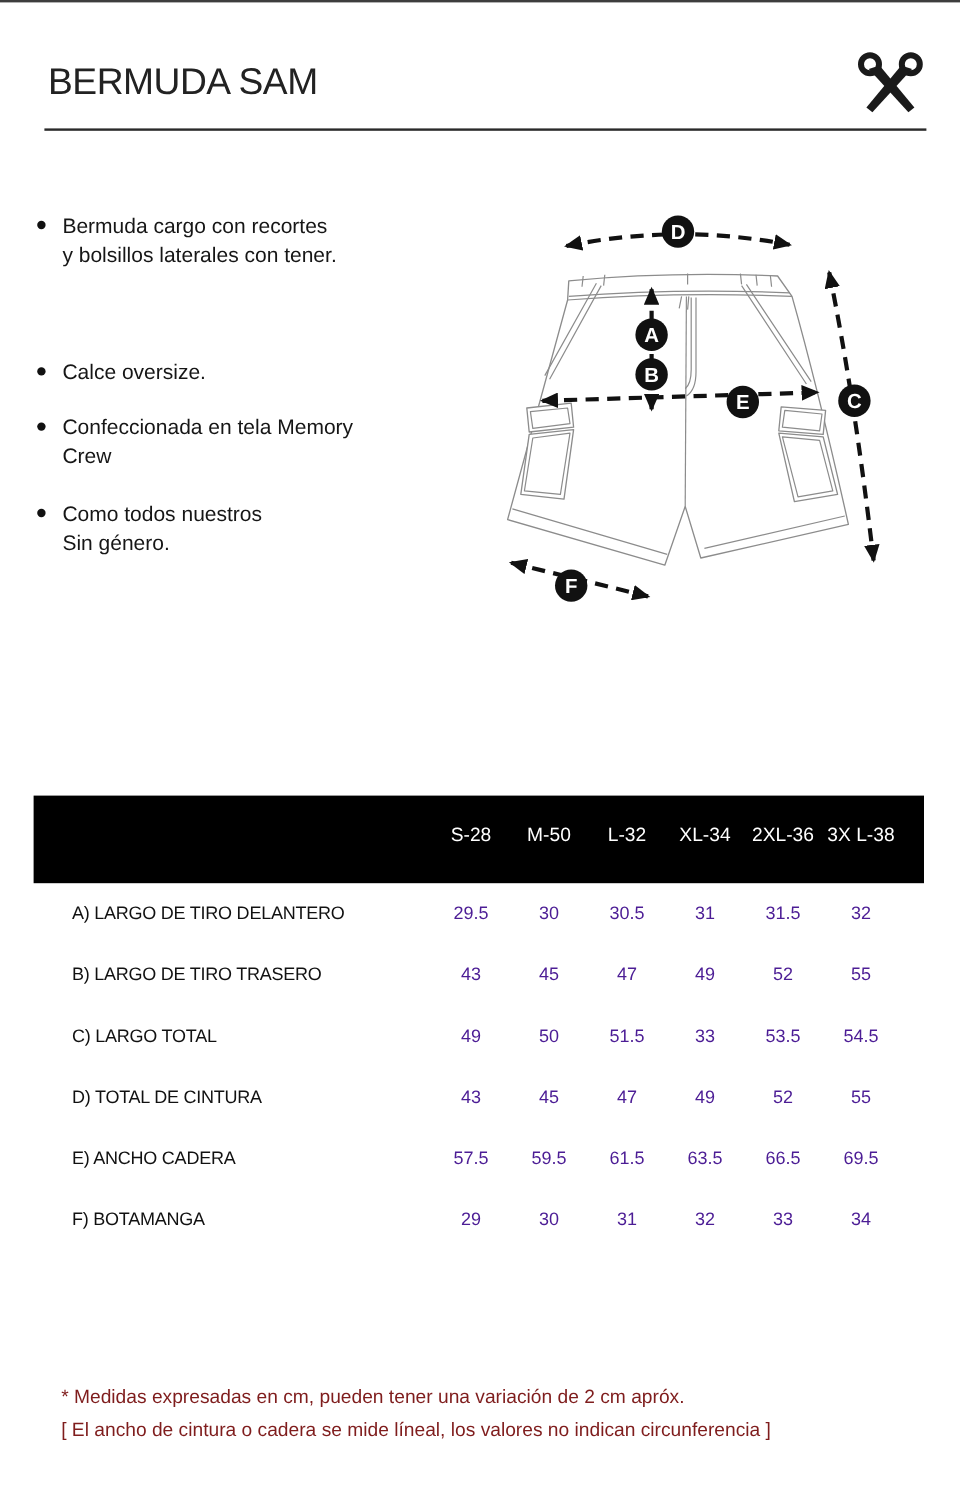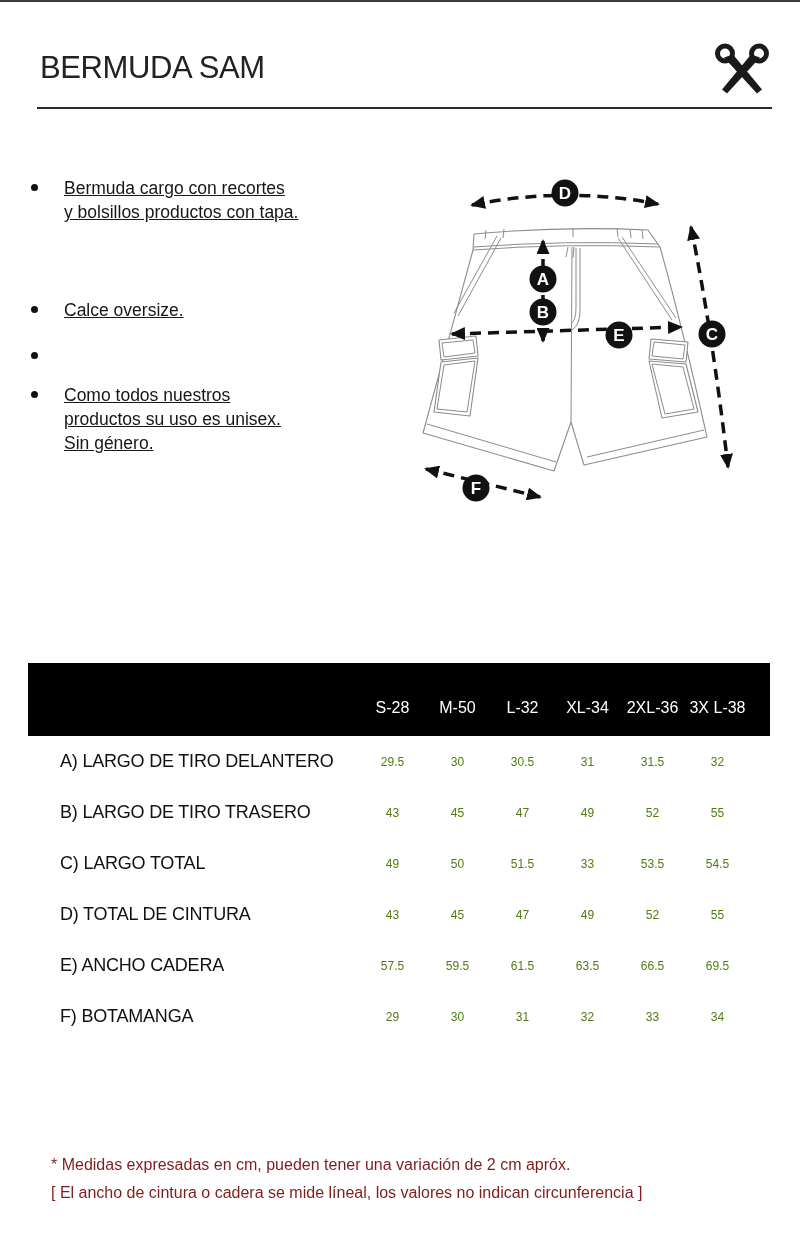--- a/index.html
+++ b/index.html
@@ -13,48 +13,48 @@
   
   .page-title {
     position:absolute; left:40px; top:50px;
     font-size:31px; font-weight:500; letter-spacing:-0.4px; color:#222;
   }
   .scissors { position:absolute; left:712px; top:42px; width:60px; height:56px; }
   .title-rule { position:absolute; left:37px; top:107px; width:735px; height:2px; background:#2a2a2a; }
 
   
   .features { position:absolute; left:31px; top:176px; width:300px; }
-  .feature { display:flex; gap:26px;text-decoration:underline; }
+  .feature { display:flex; gap:14px; }
   .feature + .feature { margin-top:74px; }
   .feature:nth-child(3) { margin-top:22px; }
   .feature:nth-child(4) { margin-top:24px; }
   .dot { flex:0 0 auto; width:7px; height:7px; border-radius:50%; background:#111; margin-top:8px; }
   .feature-text { font-size:17.5px; line-height:24px; color:#161616; }
 
   
   .diagram { position:absolute; left:410px; top:160px; width:390px; height:355px; }
   .garment { stroke:#8c8c8c; stroke-width:1; fill:none; stroke-linejoin:round; }
   .garment-fill { stroke:#8c8c8c; stroke-width:1.1; fill:#ffffff; stroke-linejoin:round; }
   .meas { stroke:#111; stroke-width:3.5; fill:none; stroke-dasharray:11 7; }
   .mark-circle { fill:#111; }
   .mark-letter { fill:#fff; font-size:17px; font-weight:bold; text-anchor:middle; font-family:"Liberation Sans", sans-serif; }
 
   
   .size-table { position:absolute; left:28px; top:663px; width:742px; }
   .thead {
     display:grid; grid-template-columns:332px repeat(6,65px);
-    height:73px; background:#000; align-items:end; padding-bottom:19px;
+    height:73px; background:#000; align-items:end; padding-bottom:30px;
   }
   .thead .size-cell { color:#fff; font-size:16px; text-align:center; }
   .trow {
     display:grid; grid-template-columns:332px repeat(6,65px);
     height:51px; align-items:center;
   }
-  .tlabel { padding-left:32px; font-size:18px; letter-spacing:-0.2px; color:#111; }
-  .tval { text-align:center; font-size:12px; color:#4d7c0f; }
+  .tlabel { padding-left:32px; font-size:15px; letter-spacing:-0.2px; color:#111; }
+  .tval { text-align:center; font-size:15px; color:#4c1d95; }
 
   
   .footnotes { position:absolute; left:51px; top:1151px; font-size:16px; line-height:27.5px; color:#7f1d1d; }
 </style>
 </head>
 <body>
 
 <div class="top-rule"></div>
 
 <h1 class="page-title">BERMUDA SAM</h1>
@@ -66,37 +66,40 @@
   <polygon points="48,15 39,12 10,47 15,51" fill="#1a1a1a"></polygon>
 </svg>
 
 <div class="title-rule"></div>
 
 <div class="features">
     <div class="feature">
       <span class="dot"></span>
       <div class="feature-text">
         <div>Bermuda cargo con recortes</div>
-        <div>y bolsillos productos con tapa.</div>
+        <div>y bolsillos laterales con tener.</div>
       </div>
     </div>
     <div class="feature">
       <span class="dot"></span>
       <div class="feature-text">
         <div>Calce oversize.</div>
       </div>
     </div>
     <div class="feature">
       <span class="dot"></span>
+      <div class="feature-text">
+        <div>Confeccionada en tela Memory</div>
+        <div>Crew</div>
+      </div>
     </div>
     <div class="feature">
       <span class="dot"></span>
       <div class="feature-text">
         <div>Como todos nuestros</div>
-        <div>productos su uso es unisex.</div>
         <div>Sin género.</div>
       </div>
     </div>
   </div>
 
 <svg class="diagram" viewBox="0 0 390 355">
 
   <g>
     <path class="garment-fill" d="M 64,74 Q 150,66 238,70 L 250,87 Q 272,165 297,277 L 174,305 L 161,262 L 144,311 L 13,273 L 63,90 Z"></path>
     <path class="garment" d="M 63,90 Q 155,83 250,87"></path>

